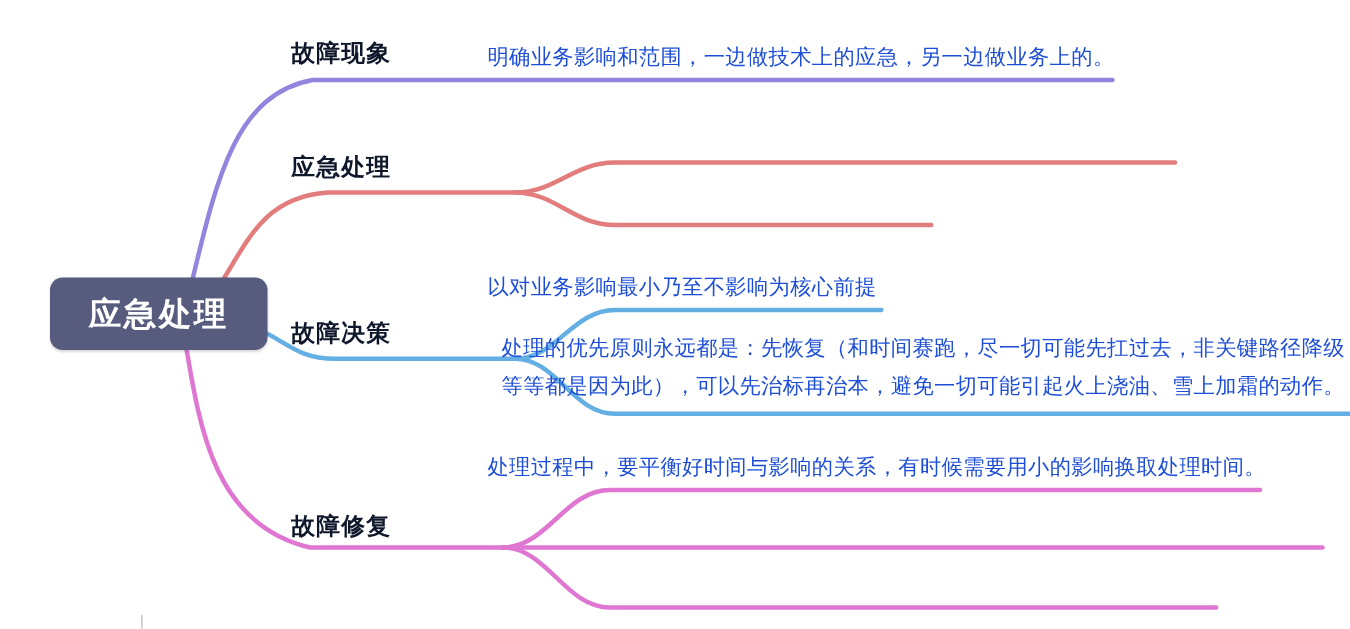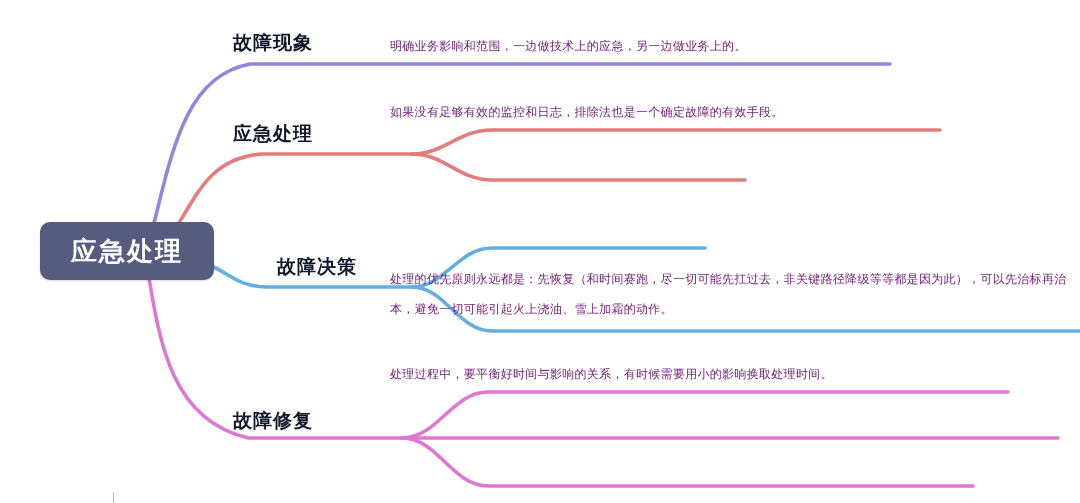--- a/index.html
+++ b/index.html
@@ -15,22 +15,22 @@
     position:absolute;left:40px;top:222px;width:174px;height:58px;
     border-radius:10px;display:flex;align-items:center;justify-content:center;
     color:#ffffff;font-size:26px;font-weight:bold;letter-spacing:2px;
     box-shadow:0 1px 2px rgba(0,0,0,.15);
   }
   .branch-label{
     position:absolute;font-size:19px;font-weight:bold;color:#0f172a;
     white-space:nowrap;letter-spacing:1px;
   }
   .leaf-text{
-    position:absolute;font-size:12px;color:#701a75;line-height:30px;
-    white-space:nowrap;letter-spacing:0.3px;
+    position:absolute;font-size:17px;color:#1d4ed8;line-height:30px;
+    white-space:nowrap;letter-spacing:0.3px;text-align:right;
   }
   .leaf-text.wrap{white-space:normal;width:686px;}
   .artifact-tick{
     position:absolute;left:113px;top:492px;width:1px;height:11px;background:#b9b9b9;
   }
 </style>
 </head>
 <body>
 
 <svg id="canvas" viewBox="0 0 1080 503" fill="none" stroke-linecap="round" stroke-linejoin="round">
@@ -50,25 +50,25 @@
   <path stroke-width="3.6" d="M 402 438 L 1058 438" stroke="#df76d2"></path>
   <path stroke-width="3.6" d="M 402 438 C 438 438 452 486 488 486 L 973 486" stroke="#df76d2"></path>
 </svg>
 
 <div class="layer">
 
   <div class="root-node" style="background: rgb(87, 91, 125);">应急处理</div>
 
   <div class="branch-label" style="left:233px;top:30px;">故障现象</div>
   <div class="branch-label" style="left:233px;top:121px;">应急处理</div>
-  <div class="branch-label" style="left:233px;top:254px;margin-left:44px;">故障决策</div>
+  <div class="branch-label" style="left:233px;top:254px;">故障决策</div>
   <div class="branch-label" style="left:233px;top:408px;">故障修复</div>
 
   <div class="leaf-text" style="left:390px;top:31px;">明确业务影响和范围，一边做技术上的应急，另一边做业务上的。</div>
 
-  <div class="leaf-text" style="left:390px;top:97px;">如果没有足够有效的监控和日志，排除法也是一个确定故障的有效手段。</div>
 
+  <div class="leaf-text" style="left:390px;top:215px;">以对业务影响最小乃至不影响为核心前提</div>
   <div class="leaf-text wrap" style="left:390px;top:264px;">处理的优先原则永远都是：先恢复（和时间赛跑，尽一切可能先扛过去，非关键路径降级等等都是因为此），可以先治标再治本，避免一切可能引起火上浇油、雪上加霜的动作。</div>
 
   <div class="leaf-text" style="left:390px;top:359px;">处理过程中，要平衡好时间与影响的关系，有时候需要用小的影响换取处理时间。</div>
 
   <div class="artifact-tick"></div>
 </div>
 
 </body></html>

